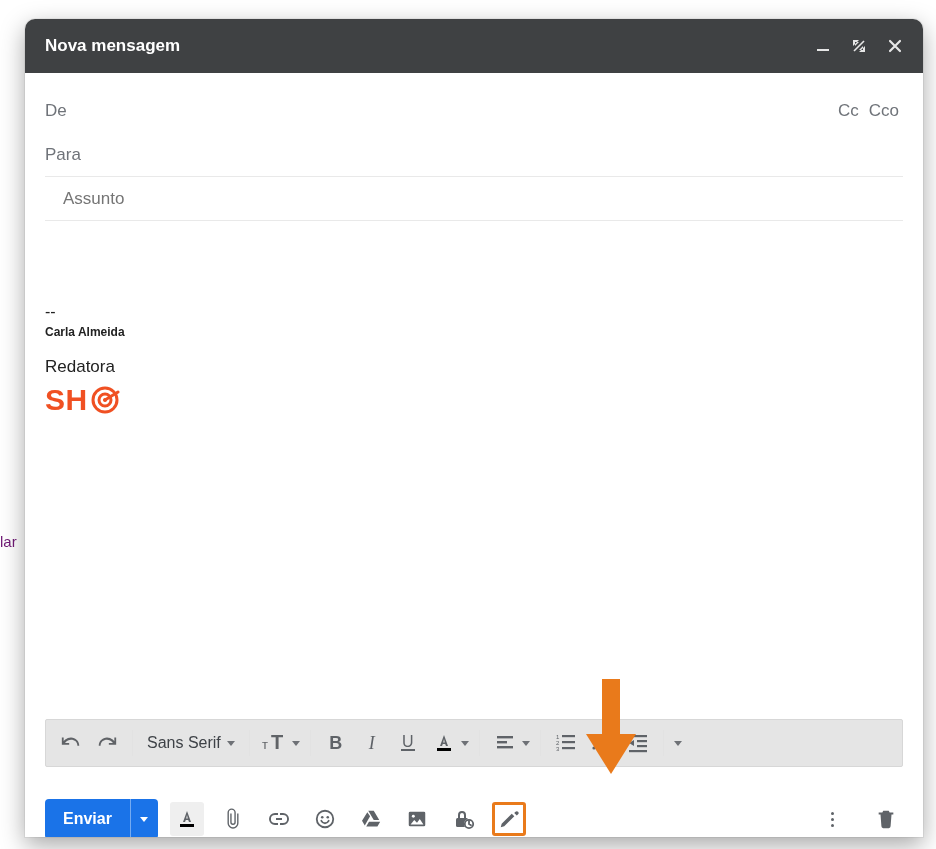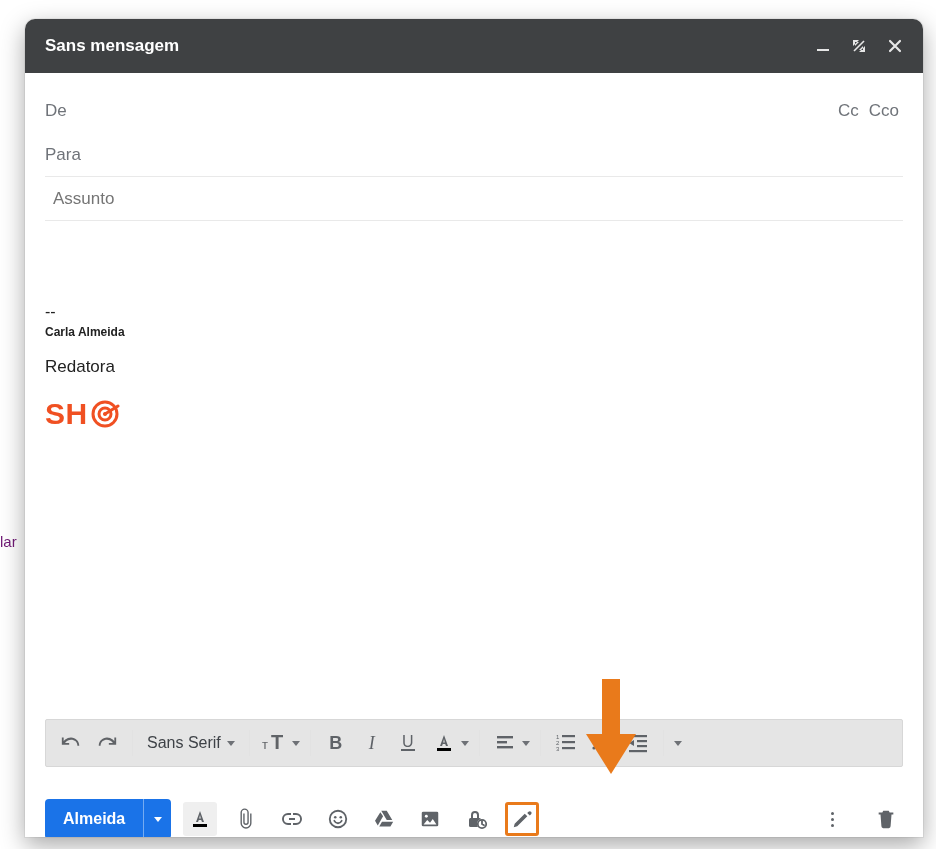--- a/index.html
+++ b/index.html
@@ -15,26 +15,26 @@
   .titlebar { height:54px; background:#3f4143; display:flex; align-items:center; justify-content:space-between; padding:0 20px; }
   .titlebar .title { color:#fff; font-size:17px; font-weight:600; }
   .win-controls { display:flex; align-items:center; gap:20px; }
   .win-controls .wc { color:#e6e6e6; cursor:pointer; display:flex; align-items:center; }
   .fields { padding:16px 20px 0 20px; }
   .row { position:relative; height:44px; display:flex; align-items:center; border-bottom:1px solid #e9e9e9; }
   .row.norule { border-bottom:none; }
   .row .lbl { color:#6f7379; font-size:17px; }
   .row .right { position:absolute; right:4px; display:flex; gap:10px; }
   .row .right span { color:#6f7379; font-size:17px; cursor:pointer; }
-  .row input { flex:1; border:none; outline:none; font-size:17px; margin-left:6px; color:#222; background:transparent; }
+  .row input { flex:1; border:none; outline:none; font-size:17px; margin-left:16px; color:#222; background:transparent; }
   .body { padding:8px 20px 0 20px; min-height:400px; }
   .sigdash { margin-top:74px; color:#222; font-size:16px; }
   .signame { font-weight:700; font-size:12px; margin-top:4px; color:#222; }
   .sigrole { font-size:17px; color:#222; margin-top:18px; }
-  .siglogo { margin-top:20px; color:#f05022; font-weight:800; font-size:30px; letter-spacing:0.5px; display:flex; align-items:center; font-family: Arial, 'Arial Black', sans-serif;}
+  .siglogo { margin-top:6px; color:#f05022; font-weight:800; font-size:30px; letter-spacing:0.5px; display:flex; align-items:center; font-family: Arial, 'Arial Black', sans-serif;}
   .siglogo svg { margin:0 2px; }
 
   .fmt {
     position:absolute; left:20px; right:20px; top:700px; height:48px;
     border:1px solid #d7d7d7; background:#e5e5e5; border-radius:2px;
     display:flex; align-items:center; gap:6px; padding:0 10px;
   }
   .fmt .sep { width:1px; height:26px; background:#e2e2e2; margin:0 4px; }
   .fmt .btn { width:30px; height:30px; display:flex; align-items:center; justify-content:center; color:#606367; cursor:pointer; }
   .fmt .font-sel { display:flex; align-items:center; gap:6px; font-size:16px; color:#3e4247; cursor:pointer; padding:0 4px; }
@@ -62,21 +62,21 @@
 </style>
 </head>
 <body>
 
 <div class="page">
   <div class="stray">lar</div>
 
   <div class="compose">
 
     <div class="titlebar">
-      <div class="title">Sans mensagem</div>
+      <div class="title">Nova mensagem</div>
       <div class="win-controls">
         <span class="wc">
           <svg class="ic" width="16" height="16" viewBox="0 0 16 16">
               <rect x="2" y="11" width="12" height="2" fill="#e6e6e6"></rect>
             </svg>
         </span>
         <span class="wc">
           <svg class="ic" width="16" height="16" viewBox="0 0 16 16">
               <path d="M2 8 L2 2 L8 2 M8 4 L4 4 L4 8 Z" fill="#e6e6e6"></path>
               <path d="M14 8 L14 14 L8 14 M8 12 L12 12 L12 8 Z" fill="#e6e6e6"></path>
@@ -202,21 +202,21 @@
             <path d="M7 8 L2 11 L7 14 Z" fill="#5f6368"></path>
           </svg>
       </div>
       <div class="sep"></div>
       <span class="caret-down"></span>
     </div>
 
     <div class="bottom">
       <div class="left">
         <div class="send-group">
-          <button class="send-btn">Almeida</button>
+          <button class="send-btn">Enviar</button>
           <div class="send-more">
             <span class="caret-down blue"></span>
           </div>
         </div>
 
         <div class="chip boxed">
           <svg class="ic" width="22" height="22" viewBox="0 0 22 22">
               <path d="M11 3 L7 14 L9 14 L9.8 12 L12.2 12 L13 14 L15 14 Z M10.2 10.5 L11 7 L11.8 10.5 Z" fill="#5f6368"></path>
               <rect x="4" y="16" width="14" height="3" fill="#000000"></rect>
             </svg>

